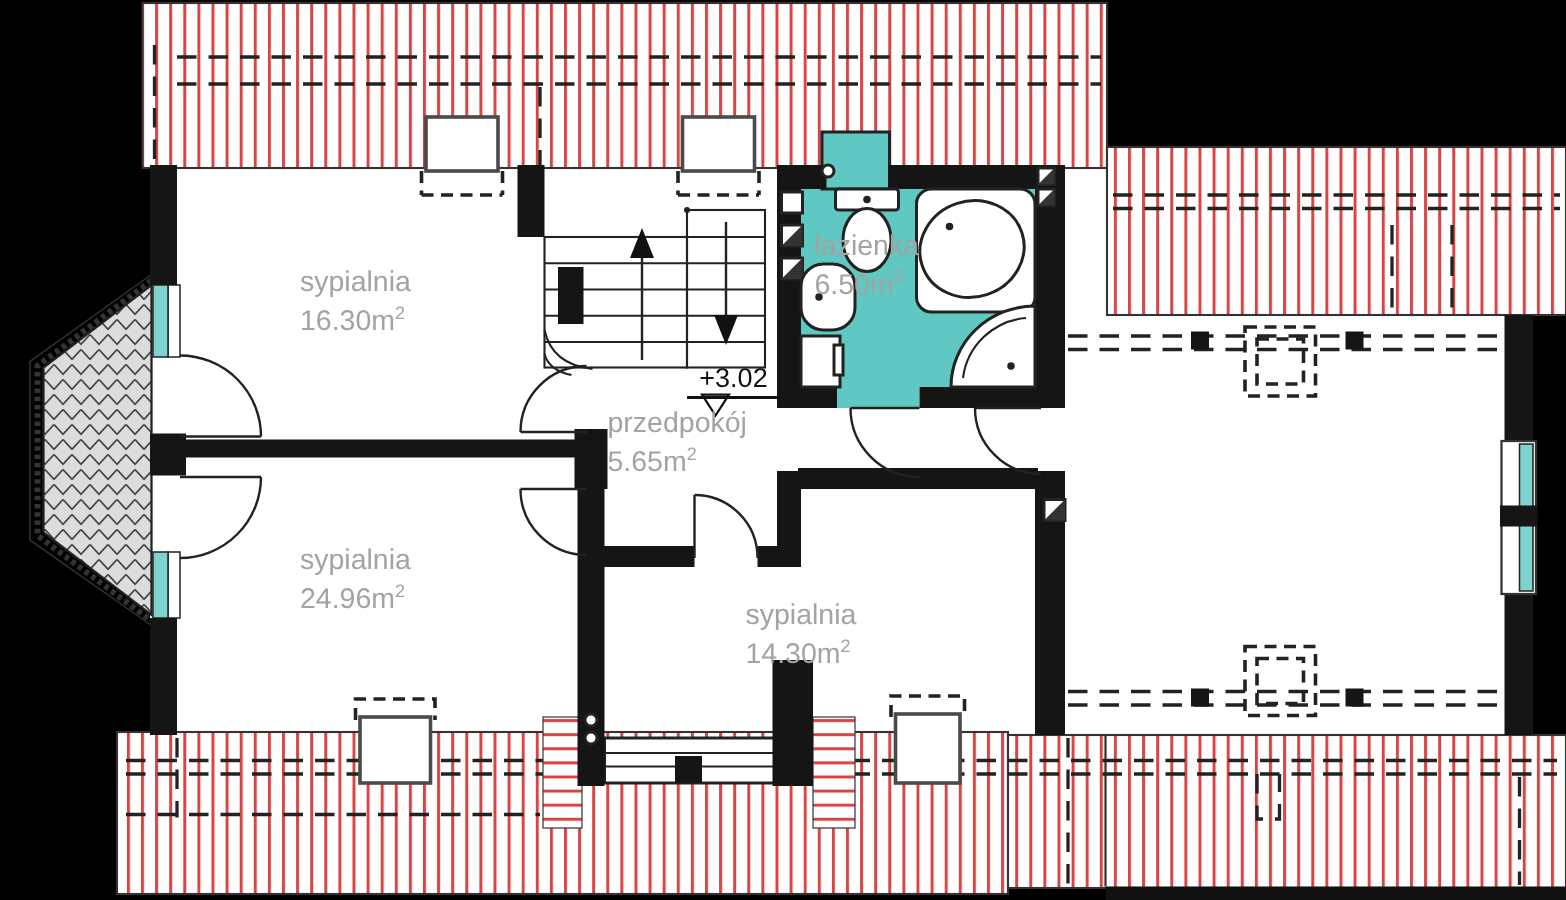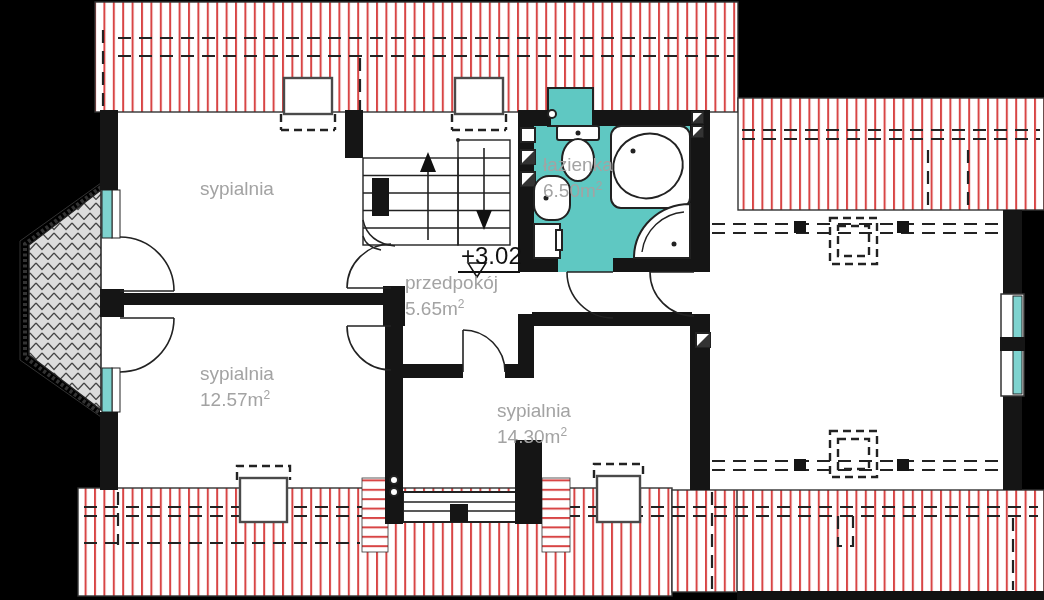--- a/index.html
+++ b/index.html
@@ -1,21 +1,21 @@
 <!DOCTYPE html>
 <html><head>
 <meta charset="utf-8">
 <style>
   html,body{margin:0;padding:0;background:#000;}
   #stage{position:relative;width:1044px;height:600px;background:#000;overflow:hidden;
          font-family:"Liberation Sans",sans-serif;}
   #plan-svg{position:absolute;left:0;top:0;}
   .lbl{position:absolute;color:#a3a3a3;line-height:1.38;font-size:19px;}
   .lbl .room-area sup{font-size:12px;vertical-align:super;line-height:0;}
-  .lvl{position:absolute;color:#111;font-size:24px;text-align:center;
+  .lvl{position:absolute;color:#111;font-size:18px;text-align:center;
        border-bottom:2px solid #111;padding:0 3px 1px 3px;}
   
   .w{fill:#151515;stroke:none;}
   .roof{stroke:#333;stroke-width:1.4;}
   .dash{stroke:#222;stroke-width:2.2;stroke-dasharray:13 8;fill:none;}
   .dash2{stroke:#222;stroke-width:2.4;stroke-dasharray:8 5;fill:none;}
   .fx{fill:#fff;stroke:#222;stroke-width:2;}
   .thin{stroke:#222;stroke-width:1.4;fill:none;}
   .arc{stroke:#222;stroke-width:1.6;fill:none;}
   .chim{fill:#fff;stroke:#4a4a4a;stroke-width:2.4;}
@@ -291,25 +291,26 @@
     </g>
   </g>
 
   <g>
     <path d="M468 263 L486 263 L477 277 Z" fill="#fff" stroke="#111" stroke-width="1.5"></path>
   </g>
 </svg>
 
 <div class="lbl" style="left:200px;top:176px;width:110px">
   <div class="room-name">sypialnia</div>
+  <div class="room-area"><span>16.30m</span><sup>2</sup></div>
 </div>
 
 <div class="lbl" style="left:200px;top:361px;width:110px">
   <div class="room-name">sypialnia</div>
-  <div class="room-area"><span>12.57m</span><sup>2</sup></div>
+  <div class="room-area"><span>24.96m</span><sup>2</sup></div>
 </div>
 
 <div class="lbl" style="left:405px;top:270px;width:125px">
   <div class="room-name">przedpokój</div>
   <div class="room-area"><span>5.65m</span><sup>2</sup></div>
 </div>
 
 <div class="lbl" style="left:543px;top:152px;width:112px">
   <div class="room-name">łazienka</div>
   <div class="room-area"><span>6.50m</span><sup>2</sup></div>

